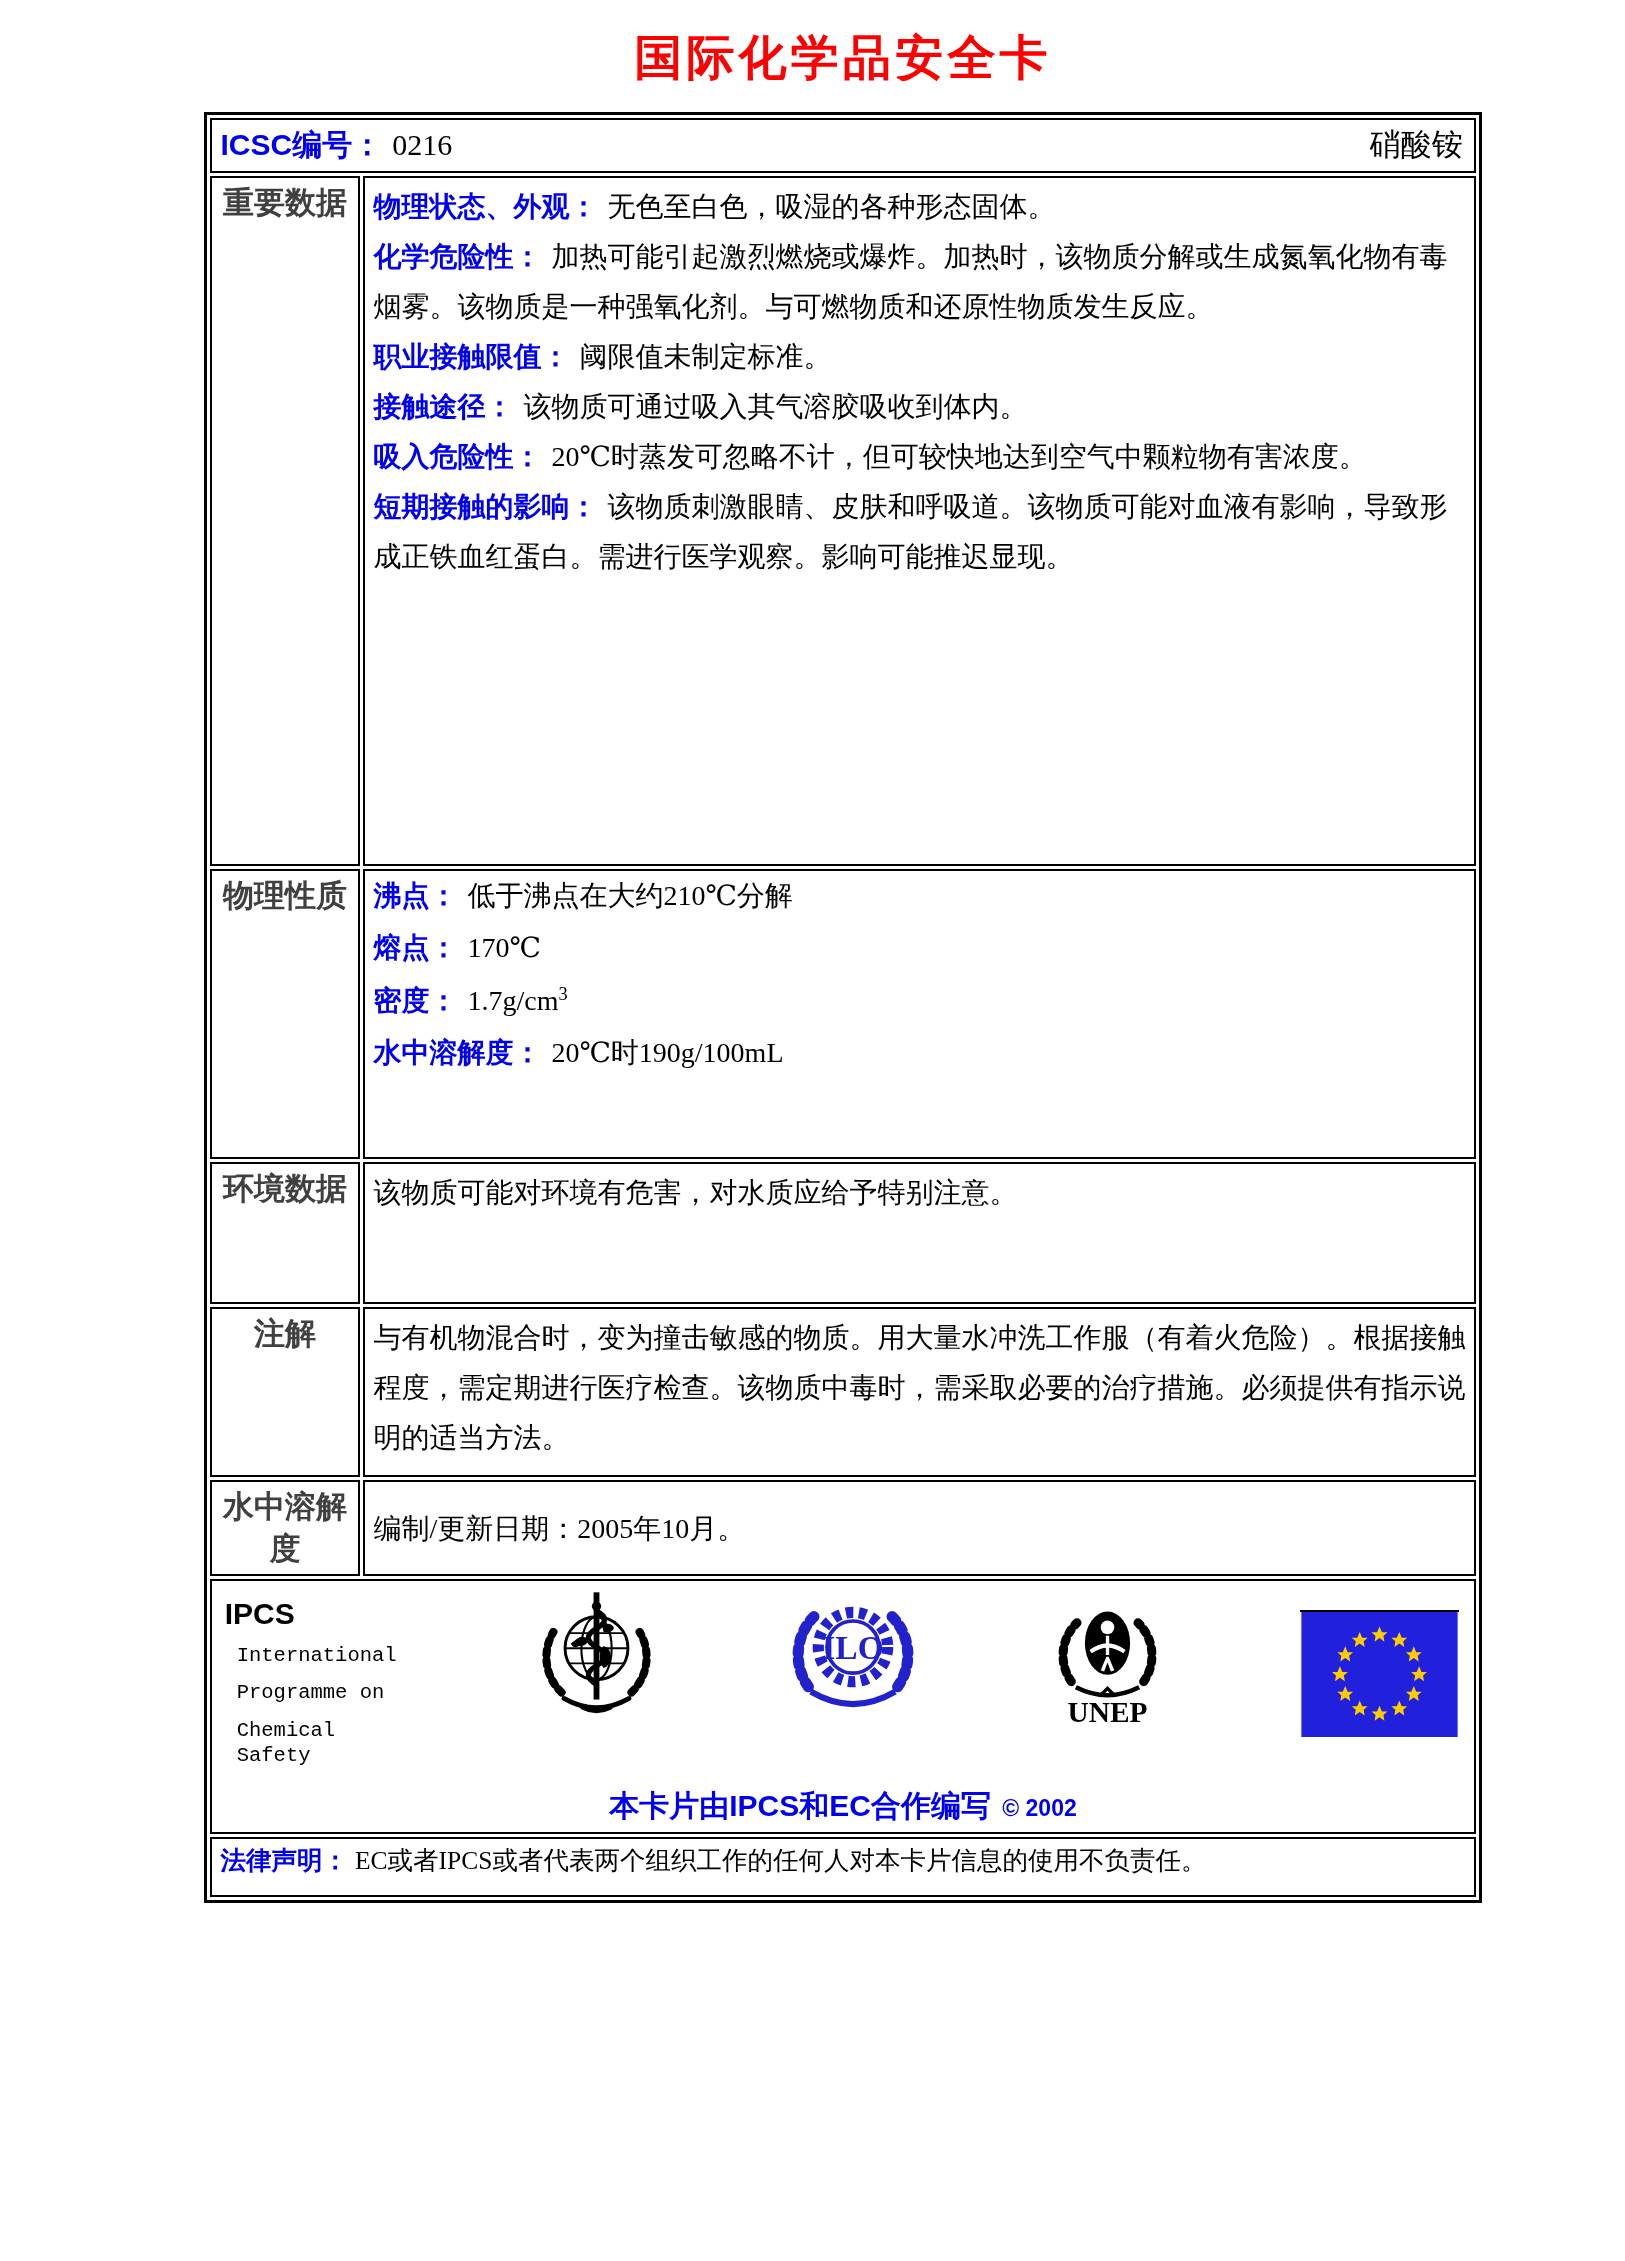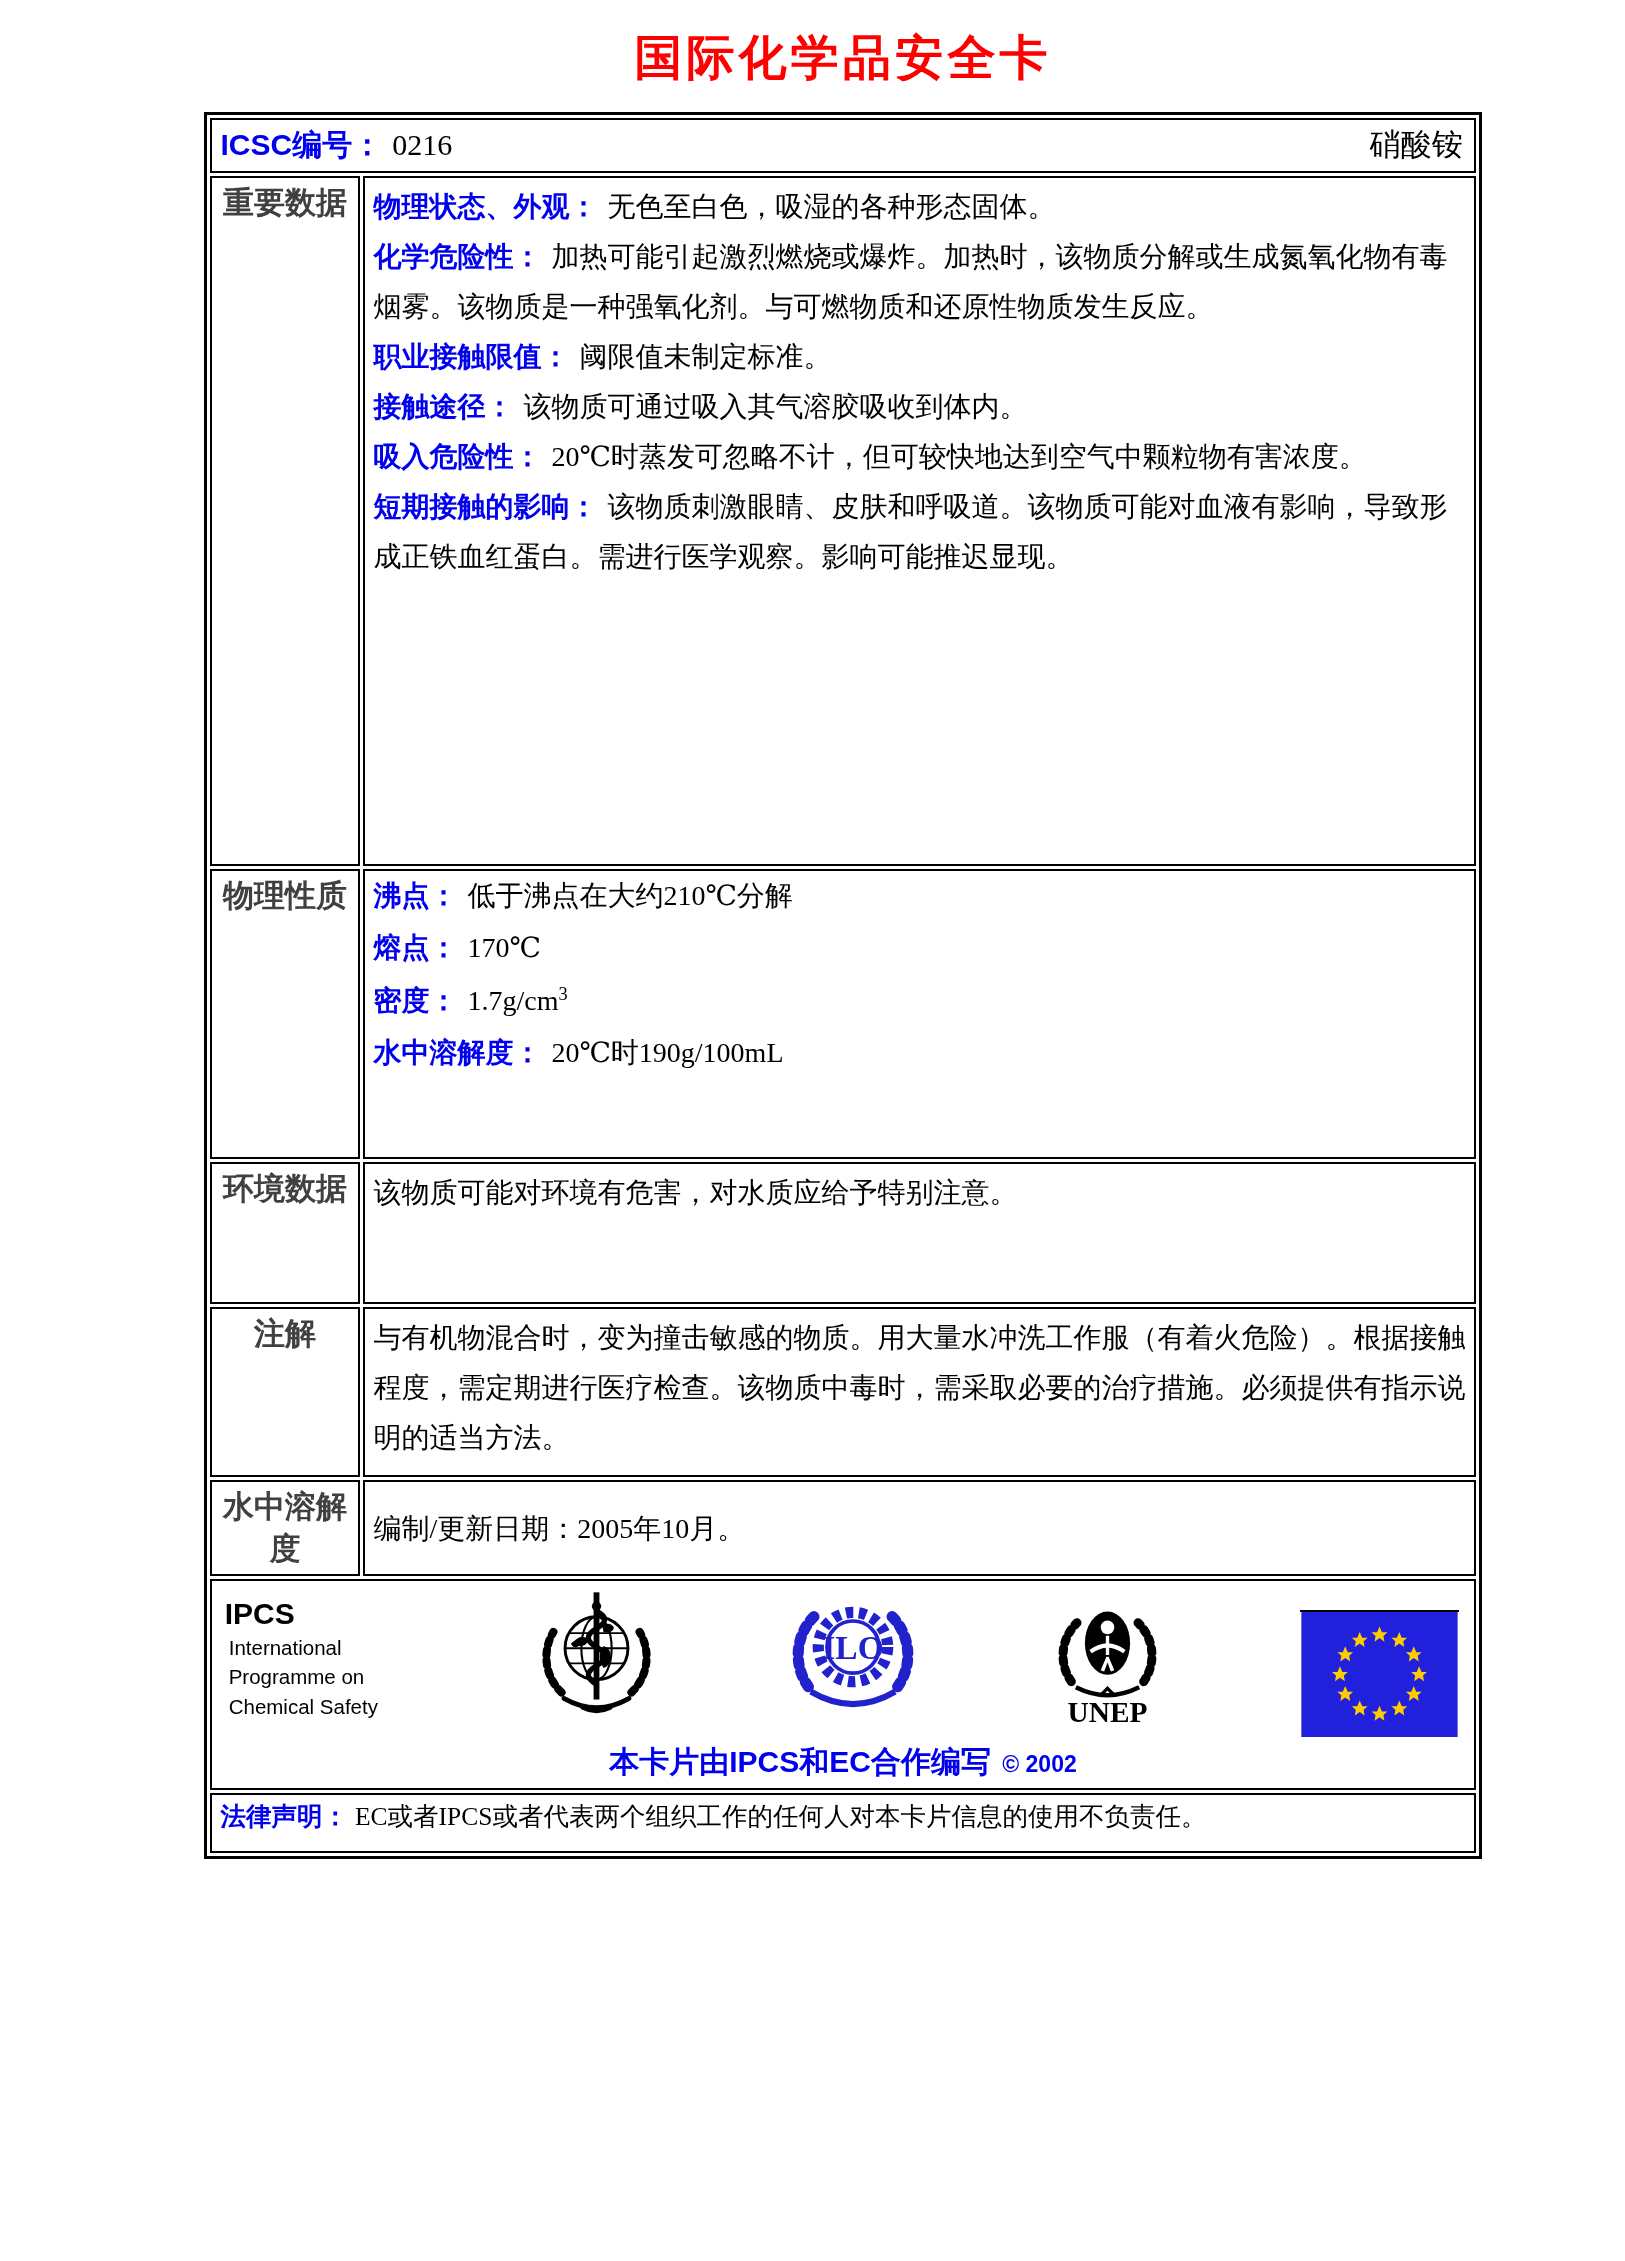--- a/index.html
+++ b/index.html
@@ -57,21 +57,21 @@
   
   td.head-cell { vertical-align: middle; }
   .head-flex { display: flex; justify-content: space-between; align-items: center; }
   .icsc-no { font-size: 30px; }
   .chem-name { font-size: 31px; padding-right: 2.8px; }
   
   td.logos-cell { padding: 10px 14px 4.2px 14px; }
   .logos-flex { display: flex; align-items: flex-start; justify-content: space-between; padding: 4.2px 7px 0 4.2px; }
   .ipcs-block { font-family: "Liberation Sans", "DejaVu Sans", sans-serif; padding-top: 7px; width: 177px; }
   .ipcs-title { font-size: 30px; font-weight: bold; margin: 0 0 4.2px 0; }
-  .ipcs-line { font-size: 20.5px; line-height: 25.5px; margin: 4px; }
+  .ipcs-line { font-size: 20.5px; line-height: 25.5px; margin: 12px; font-family: Liberation Mono, monospace; }
   .logo-box { display: block; }
   .eu-flag-wrap { padding-top: 20px; }
   .coop-line {
     text-align: center; margin-top: 5.7px;
     color: #0000ee;
     font-family: "Liberation Sans", "DejaVu Sans", sans-serif;
     font-weight: bold; font-size: 30px;
   }
   .coop-copyright { font-size: 23px; margin-left: 11.3px; }
   

